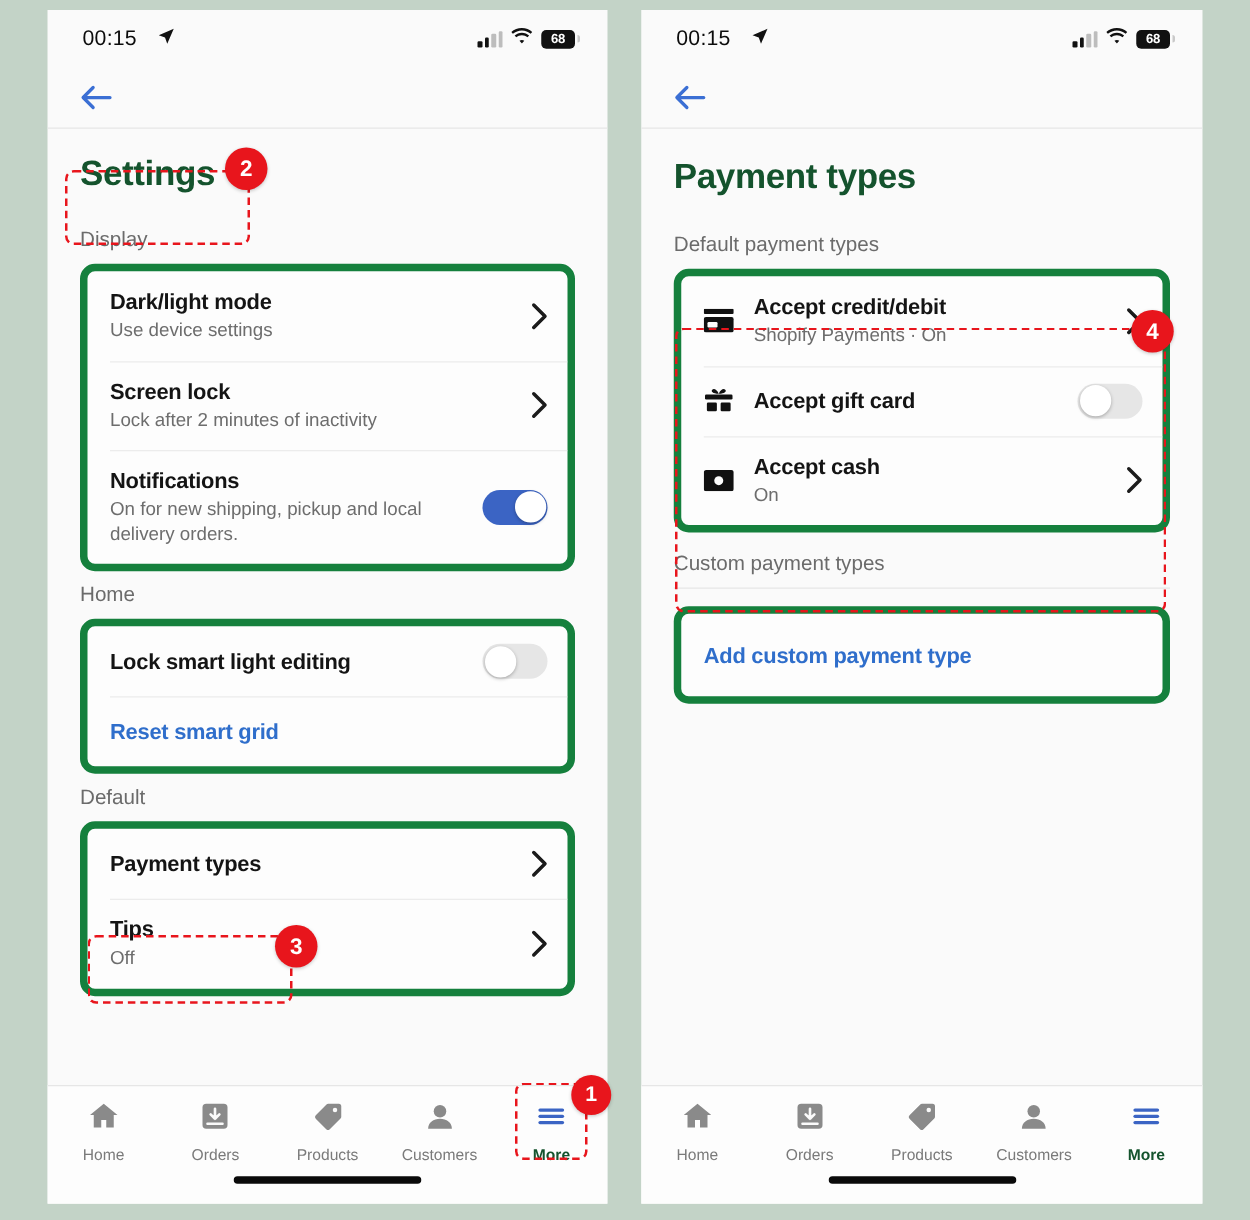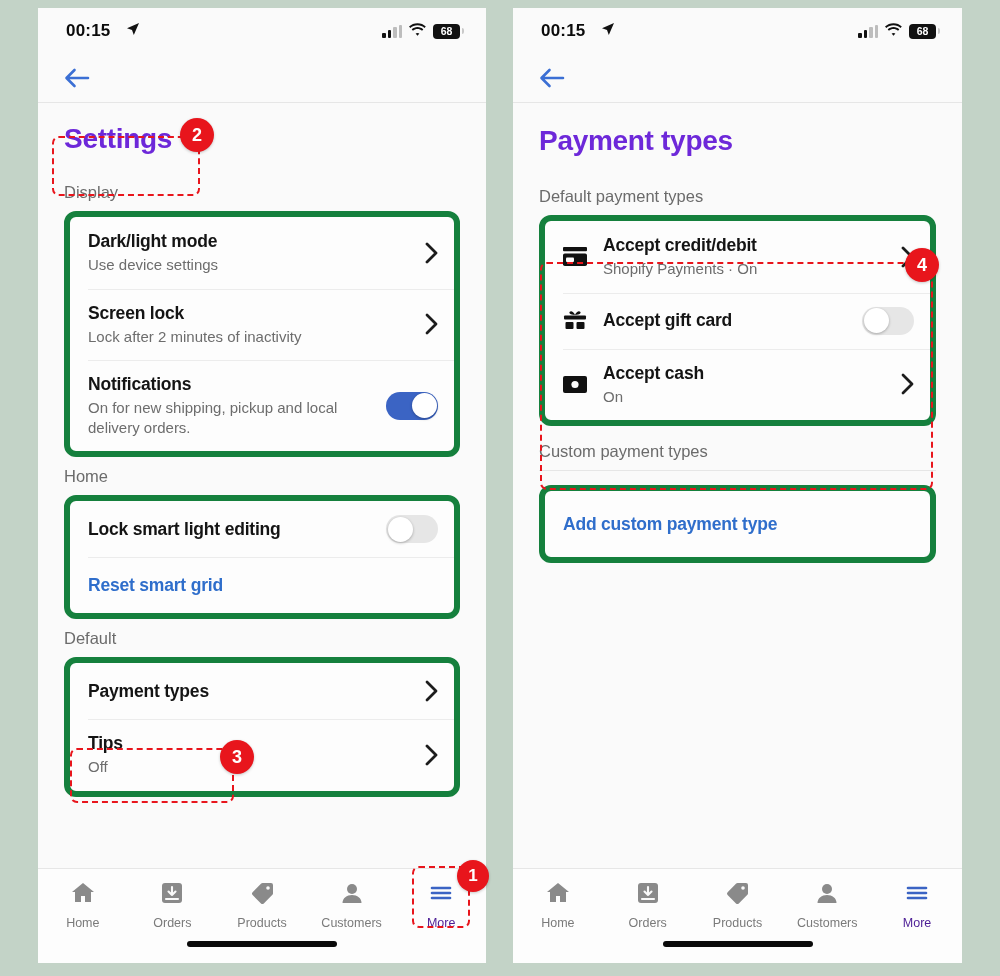--- a/index.html
+++ b/index.html
@@ -20,21 +20,21 @@
   #phone-left  { left: 38px;  top: 8px; width: 448px; height: 955px; background:#fafafa; }
   #phone-right { left: 513px; top: 8px; width: 449px; height: 955px; background:#fafafa; }
 
   
   .statusbar {
     height: 46px; position: relative;
     display: flex; align-items: center; justify-content: space-between;
     padding: 0 26px 0 28px;
   }
   .sb-time {
-    font-size: 17px; font-weight: 700; color: #0b0b0b;
+    font-size: 17px; font-weight: 400; color: #0b0b0b;
     letter-spacing: .2px; display: flex; align-items: center; gap: 16px;
   }
   .loc-arrow { display:block; }
   .sb-right { display: flex; align-items: center; gap: 7px; }
   .bars { display: flex; align-items: flex-end; gap: 2px; height: 13px; }
   .bars i { display:block; width: 3.5px; background:#111; border-radius:1px; }
   .bars i:nth-child(1){ height:5px; }
   .bars i:nth-child(2){ height:8px; }
   .bars i:nth-child(3){ height:11px; background:#bdbdbd;}
   .bars i:nth-child(4){ height:13px; background:#bdbdbd;}
@@ -50,21 +50,21 @@
   .batt .cap { position:absolute; right:-9px; top:0; width:7px; height:15px;
                background:#cdcdcd; border-radius:0 4px 4px 0; z-index:-1;}
 
   
   .navbar { height: 48px; display:flex; align-items:center; padding: 0 26px; }
   .back-arrow { cursor: pointer; line-height: 0; }
   .hairline { height:1px; background:#e6e6e6; margin: 0 0 0 0; }
 
   
   .page-title {
-    font-size: 28px; font-weight: 700; color: #6d28d9;
+    font-size: 28px; font-weight: 700; color: #14532d;
     padding: 20px 0 18px 0; margin: 0 26px; letter-spacing: -.3px;
   }
   #phone-right .page-title { padding: 22px 0 20px 0; }
 
   .scroll { position: relative; }
 
   
   .section-label {
     font-size: 16.5px; color: #6b6b6b; margin: 10px 26px 9px 26px; font-weight: 400;
   }
@@ -102,21 +102,21 @@
   .toggle.off .knob { left: 1.5px; }
 
   
   .tabbar {
     position: absolute; left: 0; right: 0; bottom: 0; height: 95px;
     background:#fdfdfd; border-top: 1px solid #e6e6e6;
     display: flex; align-items: flex-start; padding-top: 12px;
   }
   .tab { flex: 1 1 0; display:flex; flex-direction:column; align-items:center; gap:7px; cursor:pointer; }
   .tab-label { font-size: 12.5px; color: #7a7a7a; }
-  .tab.active .tab-label { color: #4c1d95; font-weight: 400; }
+  .tab.active .tab-label { color: #14532d; font-weight: 700; }
   .home-ind {
     position:absolute; bottom: 16px; left: 50%; transform: translateX(-50%);
     width: 150px; height: 6px; border-radius: 4px; background: #0a0a0a;
   }
 
   
   .anno { position:absolute; border: 2.5px dashed #e8151c; border-radius: 7px; pointer-events:none; }
   .badge {
     position: absolute; width: 34px; height: 34px; border-radius: 50%;
     background: #e8151c; color: #fff; font-size: 18px; font-weight: 700;

